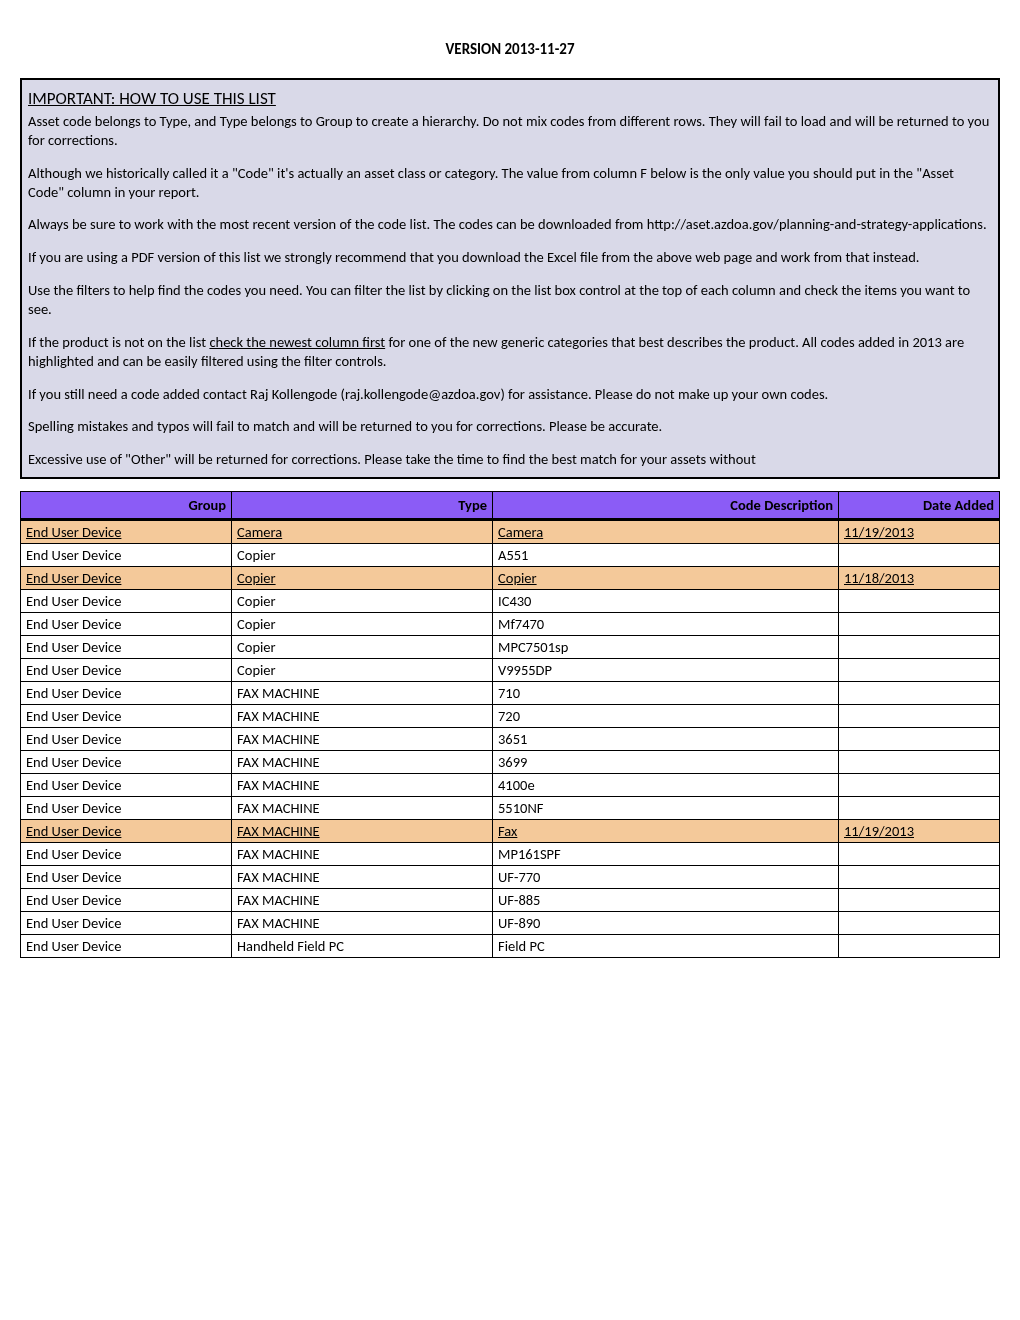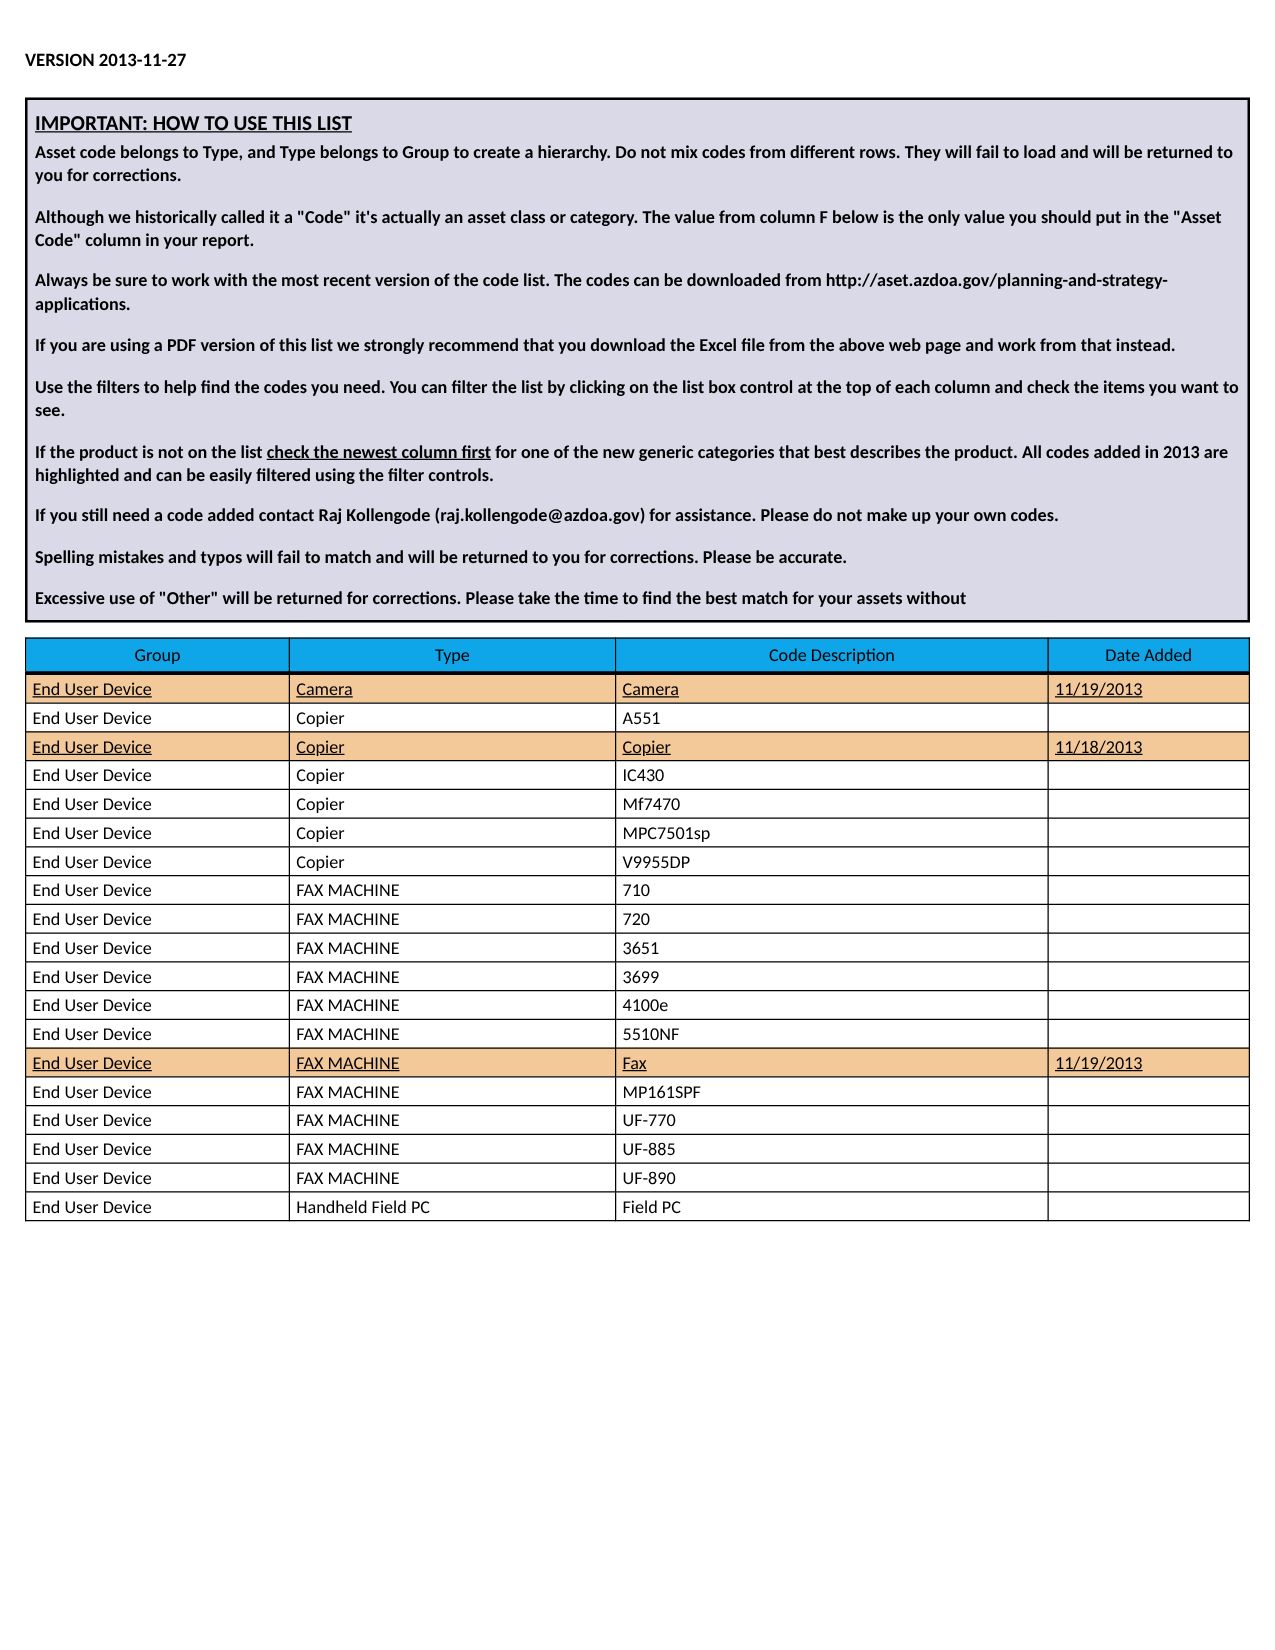--- a/index.html
+++ b/index.html
@@ -4,55 +4,55 @@
 <style>
   body {
     font-family: Calibri, Arial, sans-serif;
     background: #fff;
     margin: 0;
     padding: 40px 20px;
     width: 980px;
     color: #000;
   }
   .header {
-    text-align: left;
+    text-align: center;
     font-weight: bold;
     font-size: 15px;
     margin-bottom: 20px;
   }
   .header-line { display: block; }
   .info-box {
     border: 2px solid #000;
     background: #d9d9e8;
     padding: 8px 6px;
     font-size: 14.5px;
     line-height: 1.3;
-    font-weight: bold;
+    font-weight: normal;
     margin-bottom: 12px;
   }
   .info-box .title {
     font-size: 17px;
     text-decoration: underline;
     display: block;
     margin-bottom: 2px;
   }
   .info-box p { margin: 0 0 14px 0; }
   .info-box p:last-child { margin-bottom: 0; }
   .info-box .inline-u { text-decoration: underline; }
   table {
     border-collapse: collapse;
     width: 100%;
     font-size: 14.5px;
   }
   thead th {
-    text-align: center;
-    font-weight: normal;
+    text-align: right;
+    font-weight: bold;
     border: 1.5px solid #000;
     padding: 4px 5px;
-    background: #0ea5e9;
+    background: #8b5cf6;
   }
   thead tr { border-bottom: 3px solid #000; }
   tbody td {
     border: 1px solid #000;
     padding: 1px 5px;
     vertical-align: middle;
     height: 20px;
   }
   tbody tr.hl td {
     background: #f4c99a;

